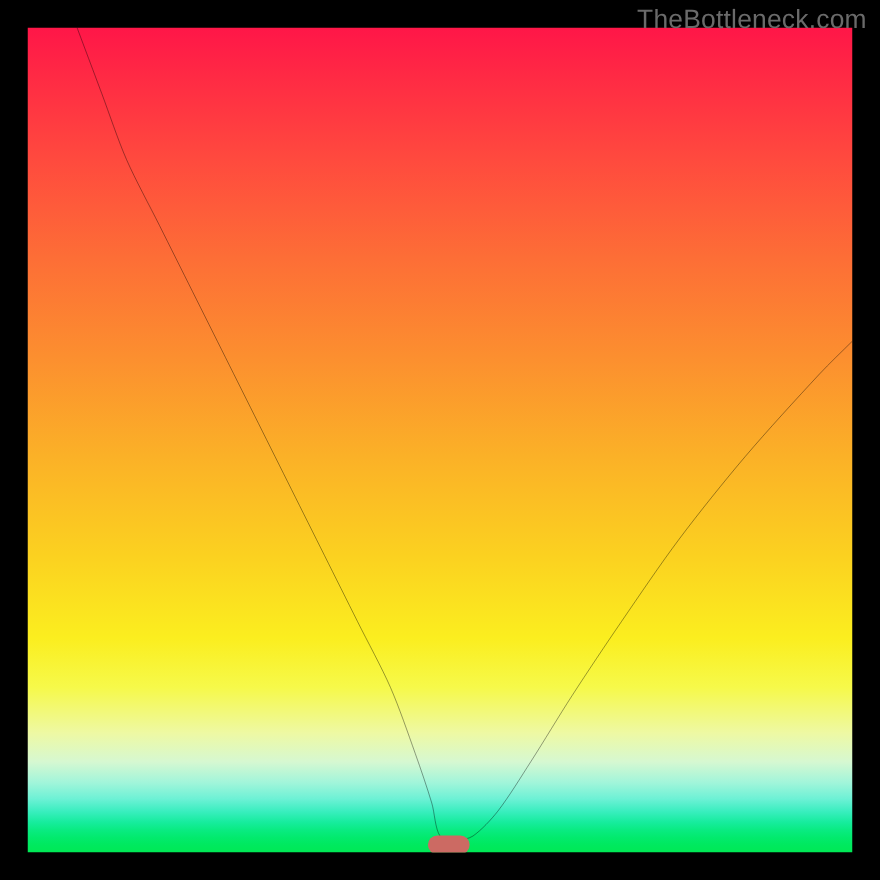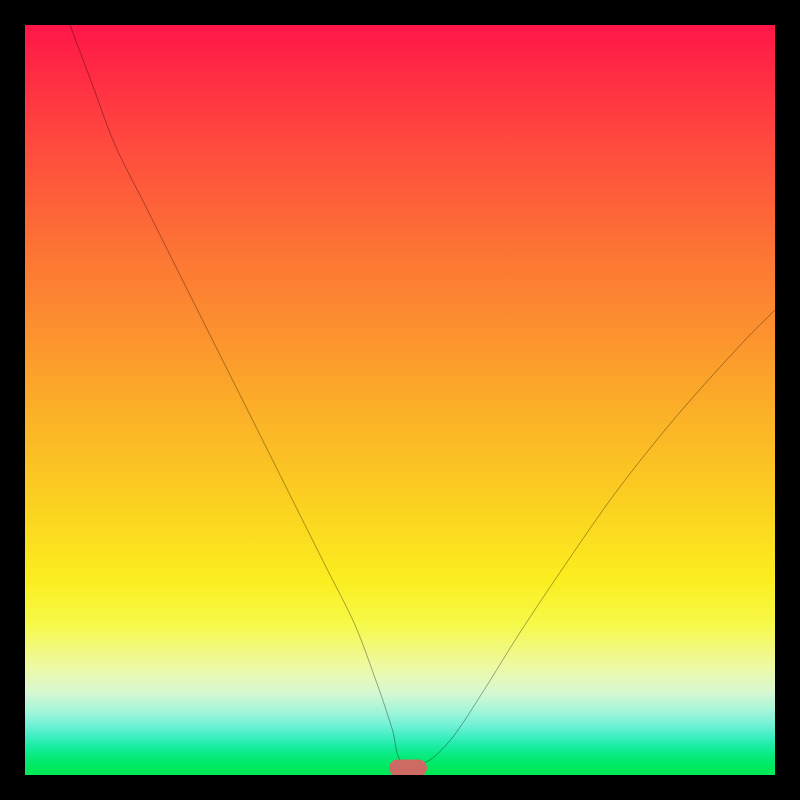--- a/index.html
+++ b/index.html
@@ -72,20 +72,21 @@
   svg.curve {
     position: absolute;
     inset: 0;
     z-index: 2;
   }
 </style>
 </head>
 <body>
 
 <div class="frame">
+  <div class="watermark">TheBottleneck.com</div>
 
   <div class="plot-area">
     <div class="gradient"></div>
     <svg class="curve" viewBox="0 0 100 100" preserveAspectRatio="none">
       <path id="curve-path" fill="none" stroke="#000000" stroke-width="0.35" vector-effect="non-scaling-stroke" d="M 6 0 C 6 0 8.1 5.6 9 8 C 9.9 10.4 10.97403219054864 13.654930721254035 12 16 C 13.074032190548639 18.454930721254033 14.8 21.6 16 24 C 17.2 26.4 18.8 29.6 20 32 C 21.2 34.4 22.8 37.6 24 40 C 25.2 42.4 26.8 45.6 28 48 C 29.2 50.4 30.8 53.6 32 56 C 33.2 58.4 34.8 61.6 36 64 C 37.2 66.4 38.8 69.6 40 72 C 41.2 74.4 42.92596780945136 77.54506927874597 44 80 C 45.02596780945136 82.34506927874597 46.13804656111024 85.58653037110867 47 88 C 47.63804656111024 89.78653037110865 48.45517950690128 92.18393168967094 49 94 C 49.35517950690129 95.18393168967094 49.4 97.1 50 98 C 50.3 98.45 51.4 98.5 52 98.5 C 52.6 98.5 53.509480599025316 98.34336358068228 54 98 C 55.009480599025316 97.29336358068228 56.222128062609734 96.00012106235891 57 95 C 58.322128062609735 93.30012106235891 59.830286632478234 90.81955412725608 61 89 C 62.53028663247823 86.61955412725608 64.46265868701572 83.37589112006663 66 81 C 67.76265868701572 78.27589112006662 70.16772070683844 74.67794665923613 72 72 C 74.06772070683843 68.97794665923614 76.8039447287941 64.92807369494122 79 62 C 81.30394472879408 58.92807369494122 84.51286426972375 54.92604203561912 87 52 C 89.61286426972374 48.92604203561912 93.25443115711994 44.95676644617853 96 42 C 97.15443115711994 40.756766446178524 98.8 39.2 100 38"></path>
     </svg>
     <div class="marker" id="marker" style="left: 382.5px; top: 742.5px; background: rgb(204, 106, 99);"></div>
   </div>
 </div>
 

